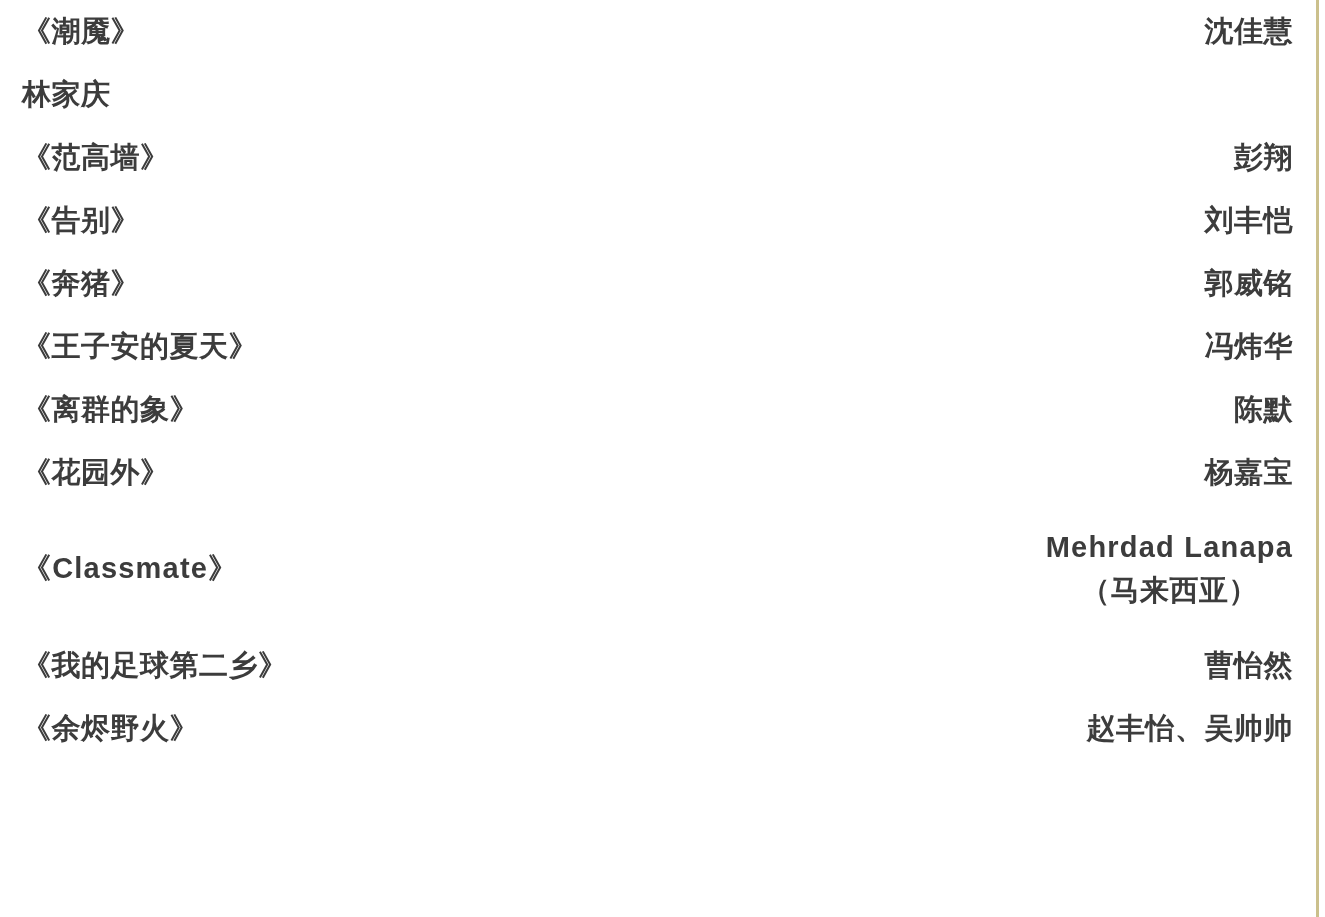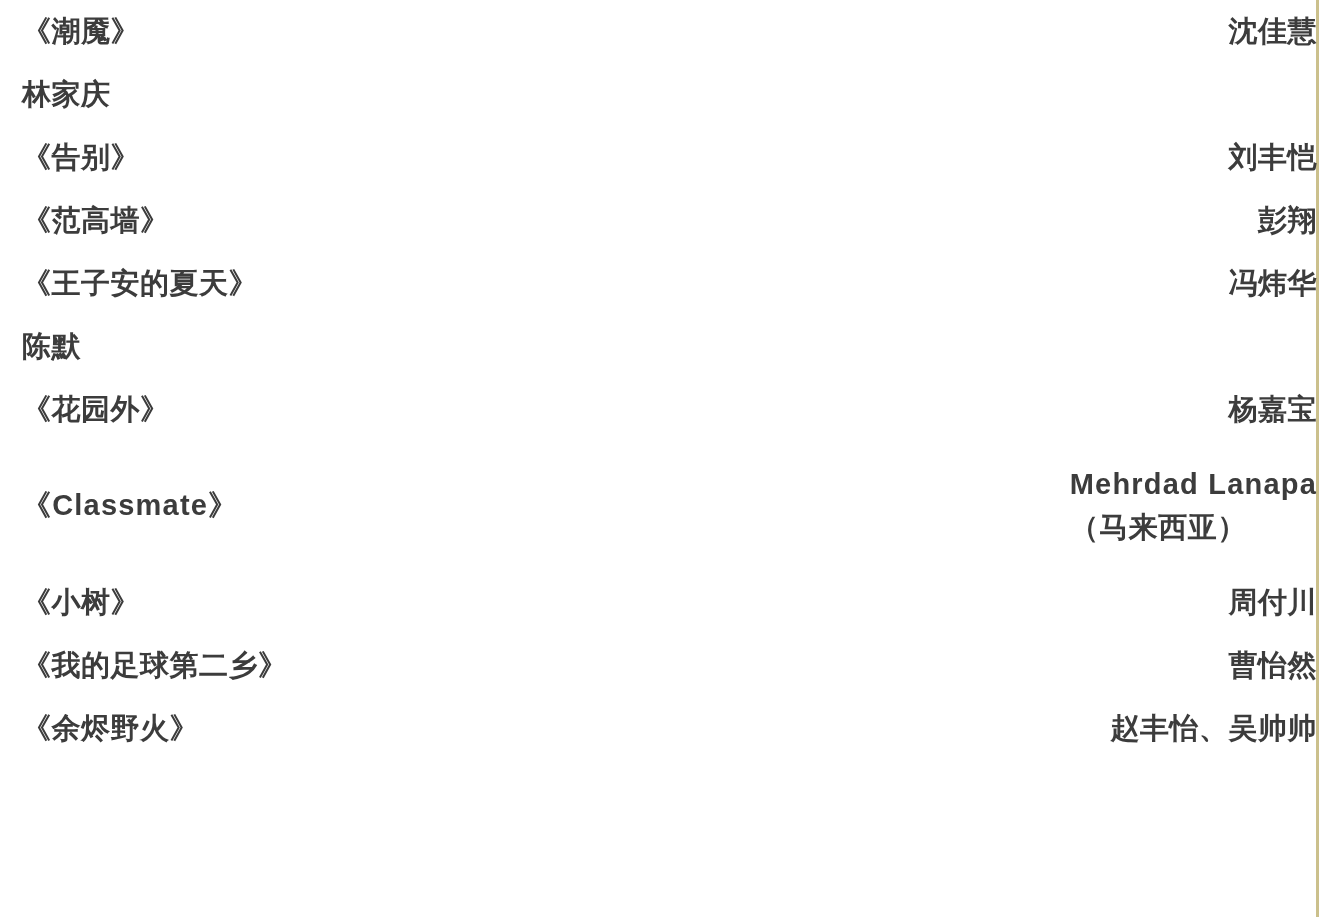--- a/index.html
+++ b/index.html
@@ -44,41 +44,41 @@
     padding: 0;
     margin: 0;
     list-style: none;
   }
 
   .row {
     display: flex;
     align-items: center;
     justify-content: space-between;
     box-sizing: border-box;
-    padding: 0 8px 0 22px;
+    padding: 0 32px 0 22px;
     height: 63px;
     font-weight: bold;
     font-size: 29px;
     letter-spacing: 0.5px;
   }
 
   .row.tall {
     height: 130px;
   }
 
   .title {
     flex: 0 1 auto;
     text-align: left;
     white-space: nowrap;
     line-height: 1.15;
   }
 
   .creator {
     flex: 0 1 auto;
-    text-align: left;
+    text-align: center;
     white-space: nowrap;
     line-height: 1.15;
   }
 
   .creator .line2 {
     display: block;
     margin-top: 10px;
   }
 
   .latin {
@@ -94,45 +94,46 @@
 
   <ul id="list">
       <li class="row">
         <span class="title">《潮魇》</span>
         <span class="creator"><span class="line1">沈佳慧</span></span>
       </li>
       <li class="row">
         <span class="creator"><span class="line1">林家庆</span></span>
       </li>
       <li class="row">
+        <span class="title">《范高墙》</span>
+        <span class="creator"><span class="line1">彭翔</span></span>
+      </li>
+      <li class="row">
         <span class="title">《告别》</span>
         <span class="creator"><span class="line1">刘丰恺</span></span>
       </li>
       <li class="row">
-        <span class="title">《范高墙》</span>
-        <span class="creator"><span class="line1">彭翔</span></span>
+        <span class="title">《奔猪》</span>
+        <span class="creator"><span class="line1">郭威铭</span></span>
       </li>
       <li class="row">
         <span class="title">《王子安的夏天》</span>
         <span class="creator"><span class="line1">冯炜华</span></span>
       </li>
       <li class="row">
+        <span class="title">《离群的象》</span>
         <span class="creator"><span class="line1">陈默</span></span>
       </li>
       <li class="row">
         <span class="title">《花园外》</span>
         <span class="creator"><span class="line1">杨嘉宝</span></span>
       </li>
       <li class="row tall">
         <span class="title latin">《Classmate》</span>
         <span class="creator"><span class="line1 latin">Mehrdad Lanapa</span><span class="line2">（马来西亚）</span></span>
-      </li>
-      <li class="row">
-        <span class="title">《小树》</span>
-        <span class="creator"><span class="line1">周付川</span></span>
       </li>
       <li class="row">
         <span class="title">《我的足球第二乡》</span>
         <span class="creator"><span class="line1">曹怡然</span></span>
       </li>
       <li class="row">
         <span class="title">《余烬野火》</span>
         <span class="creator"><span class="line1">赵丰怡、吴帅帅</span></span>
       </li>
     </ul>

